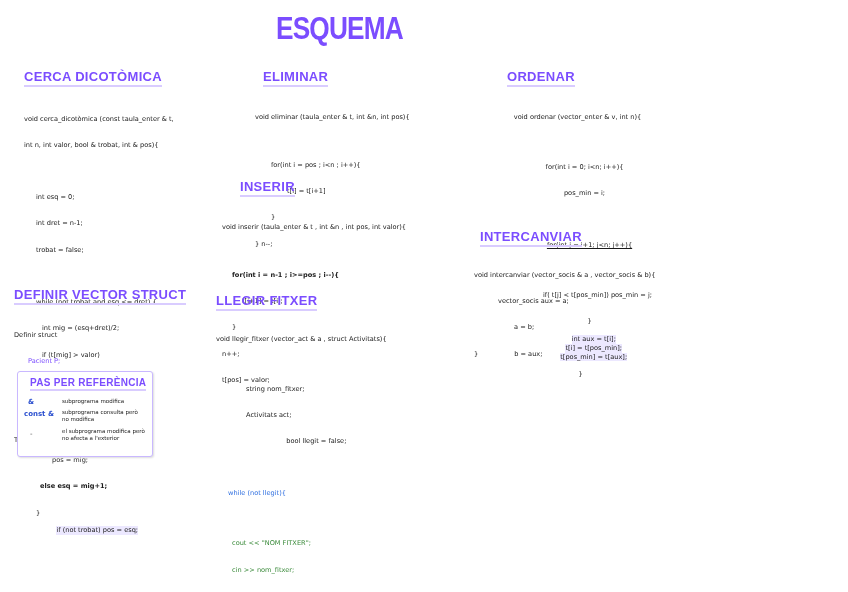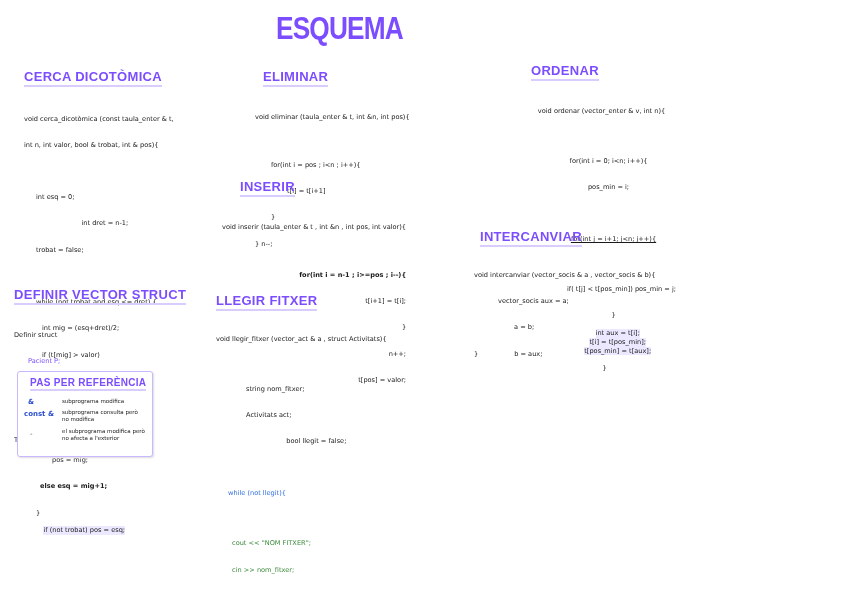--- a/index.html
+++ b/index.html
@@ -41,33 +41,33 @@
 
 <div class="title">ESQUEMA</div>
 
 <div class="sec" style="left:24px; top:66px;">
   <div class="h">CERCA DICOTÒMICA</div>
   <div class="code" style="margin-top:10px;">
     <span class="line">void cerca_dicotòmica (const taula_enter &amp; t,</span>
     <span class="line">int n, int valor, bool &amp; trobat, int &amp; pos){</span>
     <span class="line" style="height:8px;"></span>
     <span class="line" style="padding-left:12px;">int esq = 0;</span>
-    <span class="line" style="padding-left:12px;text-align:center;">int dret = n-1;</span>
+    <span class="line" style="padding-left:12px;">int dret = n-1;</span>
     <span class="line" style="padding-left:12px;">trobat = false;</span>
     <span class="line" style="height:8px;"></span>
     <span class="line" style="padding-left:12px;">while (not trobat and esq &lt;= dret) {</span>
     <span class="line" style="padding-left:18px;">int mig = (esq+dret)/2;</span>
     <span class="line" style="padding-left:18px;">if (t[mig] &gt; valor)</span>
     <span class="line" style="padding-left:28px;">dret = mig-1;</span>
     <span class="line" style="padding-left:18px;">else if (t[mig] == valor) {</span>
     <span class="line" style="padding-left:28px;">trobat = true;</span>
     <span class="line" style="padding-left:28px;">pos = mig;</span>
     <span class="line" style="padding-left:16px;font-weight:bold;">else esq = mig+1;</span>
     <span class="line" style="padding-left:12px;">}</span>
-    <span class="line hl" style="margin-left:11px; display:inline-block;">if (not trobat) pos = esq;</span>
+    <span class="line hl" style="margin-left:24px; display:inline-block;">if (not trobat) pos = esq;</span>
   </div>
 </div>
 
 <div class="sec" style="left:14px; top:284px;">
   <div class="h">DEFINIR VECTOR STRUCT</div>
   <div class="code" style="margin-top:8px;">
     <span class="line">Definir struct</span>
     <span class="line purple" style="padding-left:14px;">Pacient P;</span>
     <span class="line purple" style="padding-left:24px;">string nom;</span>
     <span class="line purple" style="padding-left:24px;">int DNI;</span>
@@ -92,21 +92,21 @@
     <span class="line" style="height:4px;"></span>
     <span class="line" style="padding-left:16px;">for(int i = pos ; i&lt;n ; i++){</span>
     <span class="line" style="padding-left:32px;">t[i] = t[i+1]</span>
     <span class="line" style="padding-left:16px;">}</span>
     <span class="line">} n--;</span>
   </div>
 </div>
 
 <div class="sec" style="left:222px; top:176px;">
   <div class="h" style="margin-left:18px;">INSERIR</div>
-  <div class="code" style="margin-top:8px;text-align:right;">
+  <div class="code" style="margin-top:8px;">
     <span class="line">void inserir (taula_enter &amp; t , int &amp;n , int pos, int valor){</span>
     <span class="line" style="height:4px;"></span>
     <span class="line" style="padding-left:10px;font-weight:bold;">for(int i = n-1 ; i&gt;=pos ; i--){</span>
     <span class="line" style="padding-left:20px;">t[i+1] = t[i];</span>
     <span class="line" style="padding-left:10px;">}</span>
     <span class="line">n++;</span>
     <span class="line">t[pos] = valor;</span>
   </div>
 </div>
 
@@ -134,21 +134,21 @@
     
     
     
     
     
     
     
   </div>
 </div>
 
-<div class="sec" style="left:503px; top:60px;margin-left:24px;">
+<div class="sec" style="left:503px; top:66px;">
   <div class="h" style="margin-left:4px;">ORDENAR</div>
   <div class="code" style="margin-top:8px;text-align:center;">
     <span class="line">void ordenar (vector_enter &amp; v, int n){</span>
     <span class="line" style="height:6px;"></span>
     <span class="line" style="padding-left:14px;">for(int i = 0; i&lt;n; i++){</span>
     <span class="line" style="padding-left:14px;">pos_min = i;</span>
     <span class="line" style="height:8px;"></span>
     <span class="line" style="padding-left:24px;text-decoration:underline;">for(int j = i+1; j&lt;n; j++){</span>
     <span class="line" style="height:6px;"></span>
     <span class="line" style="padding-left:40px;">if( t[j] &lt; t[pos_min]) pos_min = j;</span>

